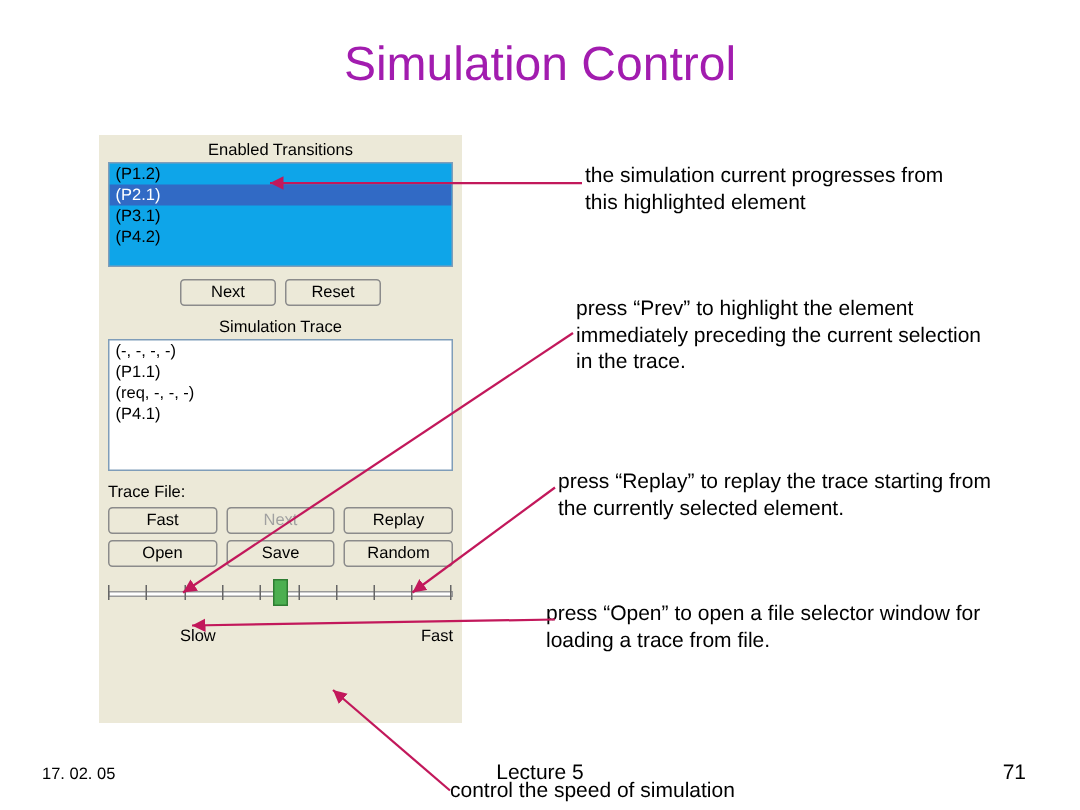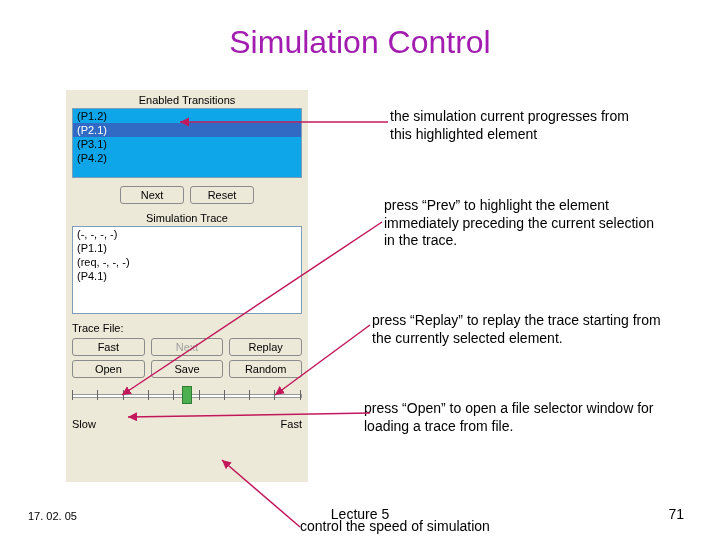--- a/index.html
+++ b/index.html
@@ -132,20 +132,21 @@
     height: 18px;
     background: #4caf50;
     border: 1px solid #2e7d32;
   }
   .slider-labels {
     display: flex;
     justify-content: space-between;
     font-size: 11px;
     color: #000;
     padding: 0 6px 4px 6px;
+    margin-left: 48px;
   }
   .anno {
     position: absolute;
     font-family: Arial, sans-serif;
     font-size: 14px;
     color: #000;
     line-height: 1.25;
   }
   .footer-date {
     position: absolute;

